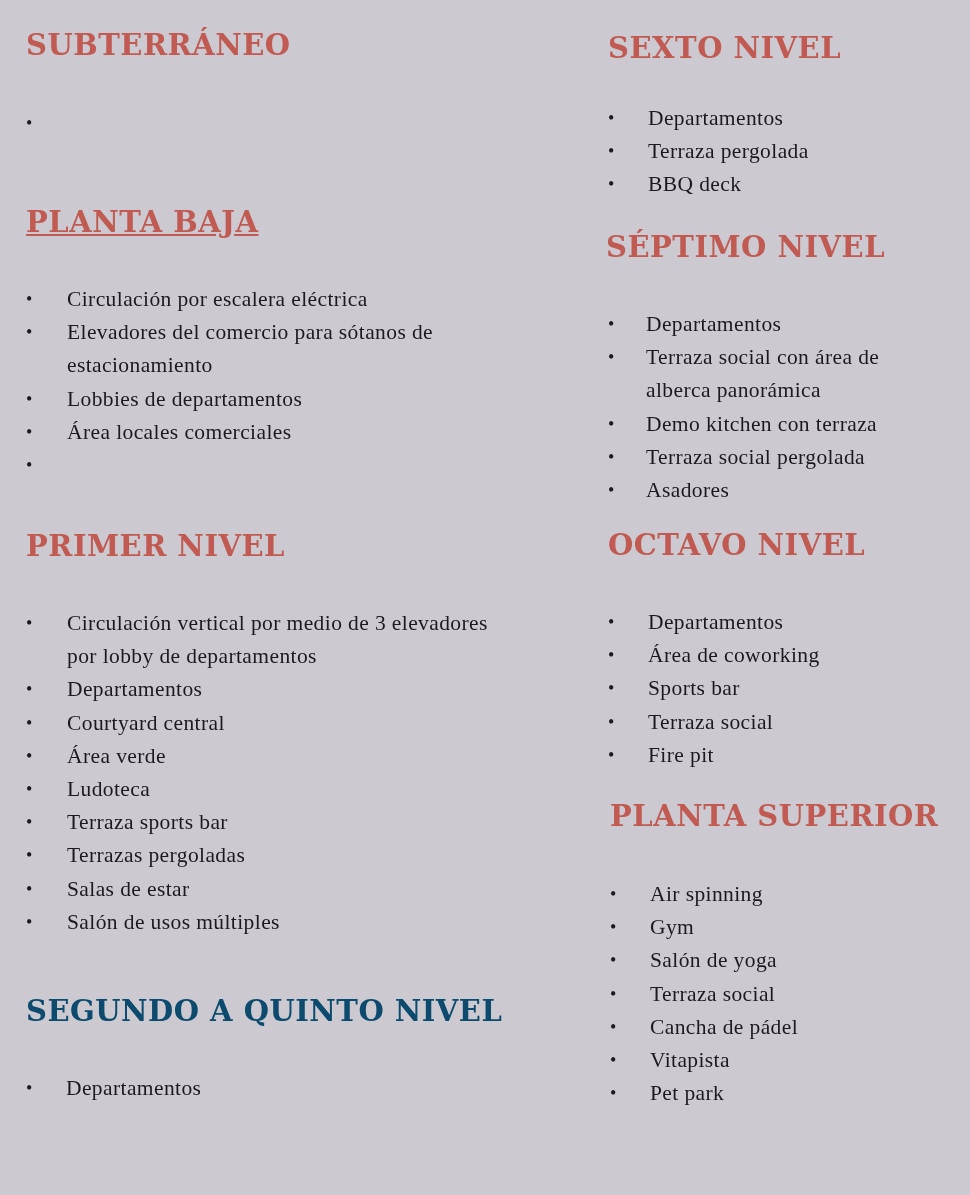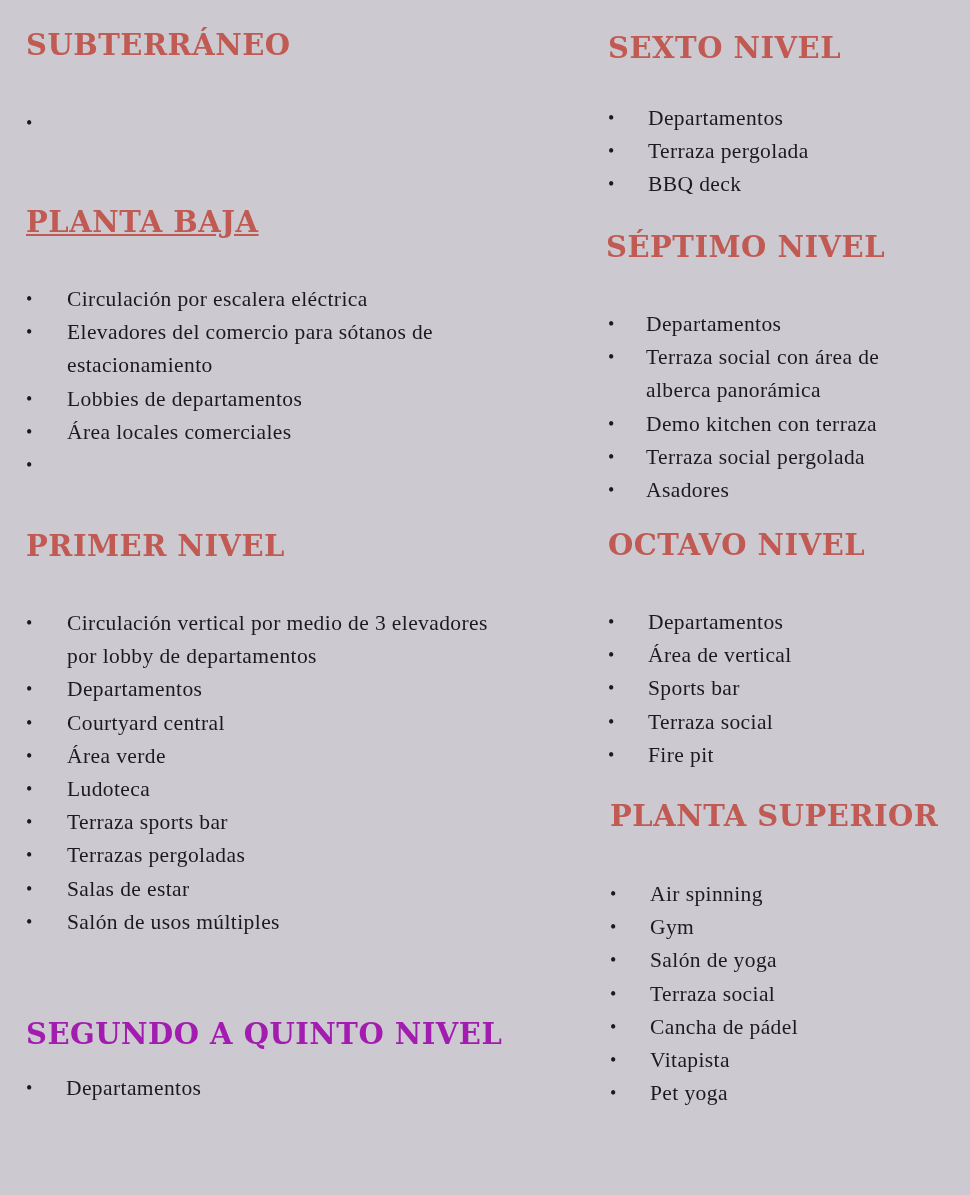--- a/index.html
+++ b/index.html
@@ -69,21 +69,21 @@
       <li style="padding-left: 41px;"><span class="bullet" style="left: 0px;">•</span><span class="text">Courtyard central</span></li>
       <li style="padding-left: 41px;"><span class="bullet" style="left: 0px;">•</span><span class="text">Área verde</span></li>
       <li style="padding-left: 41px;"><span class="bullet" style="left: 0px;">•</span><span class="text">Ludoteca</span></li>
       <li style="padding-left: 41px;"><span class="bullet" style="left: 0px;">•</span><span class="text">Terraza sports bar</span></li>
       <li style="padding-left: 41px;"><span class="bullet" style="left: 0px;">•</span><span class="text">Terrazas pergoladas</span></li>
       <li style="padding-left: 41px;"><span class="bullet" style="left: 0px;">•</span><span class="text">Salas de estar</span></li>
       <li style="padding-left: 41px;"><span class="bullet" style="left: 0px;">•</span><span class="text">Salón de usos múltiples</span></li>
     </ul>
   </div>
 <div class="section" style="left: 26px; top: 993px; width: 540px;">
-    <h2 class="heading" style="color: #a21caf; margin-top: 23px;">SEGUNDO A QUINTO NIVEL</h2>
+    <h2 class="heading" style="color: #0c4a6e;">SEGUNDO A QUINTO NIVEL</h2>
     <ul class="items" style="top: 79px;">
       <li style="padding-left: 40px;"><span class="bullet" style="left: 0px;">•</span><span class="text">Departamentos</span></li>
     </ul>
   </div>
 <div class="section" style="left: 608px; top: 30px; width: 362px;">
     <h2 class="heading" style="color: rgb(192, 90, 82);">SEXTO NIVEL</h2>
     <ul class="items" style="top: 72px;">
       <li style="padding-left: 40px;"><span class="bullet" style="left: 0px;">•</span><span class="text">Departamentos</span></li>
       <li style="padding-left: 40px;"><span class="bullet" style="left: 0px;">•</span><span class="text">Terraza pergolada</span></li>
       <li style="padding-left: 40px;"><span class="bullet" style="left: 0px;">•</span><span class="text">BBQ deck</span></li>
@@ -97,30 +97,30 @@
 alberca panorámica</span></li>
       <li style="padding-left: 40px;"><span class="bullet" style="left: 2px;">•</span><span class="text">Demo kitchen con terraza</span></li>
       <li style="padding-left: 40px;"><span class="bullet" style="left: 2px;">•</span><span class="text">Terraza social pergolada</span></li>
       <li style="padding-left: 40px;"><span class="bullet" style="left: 2px;">•</span><span class="text">Asadores</span></li>
     </ul>
   </div>
 <div class="section" style="left: 608px; top: 527px; width: 362px;">
     <h2 class="heading" style="color: rgb(192, 90, 82);">OCTAVO NIVEL</h2>
     <ul class="items" style="top: 79px;">
       <li style="padding-left: 40px;"><span class="bullet" style="left: 0px;">•</span><span class="text">Departamentos</span></li>
-      <li style="padding-left: 40px;"><span class="bullet" style="left: 0px;">•</span><span class="text">Área de vertical</span></li>
+      <li style="padding-left: 40px;"><span class="bullet" style="left: 0px;">•</span><span class="text">Área de coworking</span></li>
       <li style="padding-left: 40px;"><span class="bullet" style="left: 0px;">•</span><span class="text">Sports bar</span></li>
       <li style="padding-left: 40px;"><span class="bullet" style="left: 0px;">•</span><span class="text">Terraza social</span></li>
       <li style="padding-left: 40px;"><span class="bullet" style="left: 0px;">•</span><span class="text">Fire pit</span></li>
     </ul>
   </div>
 <div class="section" style="left: 610px; top: 798px; width: 362px;">
     <h2 class="heading" style="color: rgb(192, 90, 82);">PLANTA SUPERIOR</h2>
     <ul class="items" style="top: 80px;">
       <li style="padding-left: 40px;"><span class="bullet" style="left: 0px;">•</span><span class="text">Air spinning</span></li>
       <li style="padding-left: 40px;"><span class="bullet" style="left: 0px;">•</span><span class="text">Gym</span></li>
       <li style="padding-left: 40px;"><span class="bullet" style="left: 0px;">•</span><span class="text">Salón de yoga</span></li>
       <li style="padding-left: 40px;"><span class="bullet" style="left: 0px;">•</span><span class="text">Terraza social</span></li>
       <li style="padding-left: 40px;"><span class="bullet" style="left: 0px;">•</span><span class="text">Cancha de pádel</span></li>
       <li style="padding-left: 40px;"><span class="bullet" style="left: 0px;">•</span><span class="text">Vitapista</span></li>
-      <li style="padding-left: 40px;"><span class="bullet" style="left: 0px;">•</span><span class="text">Pet yoga</span></li>
+      <li style="padding-left: 40px;"><span class="bullet" style="left: 0px;">•</span><span class="text">Pet park</span></li>
     </ul>
   </div>
 
 </body></html>

